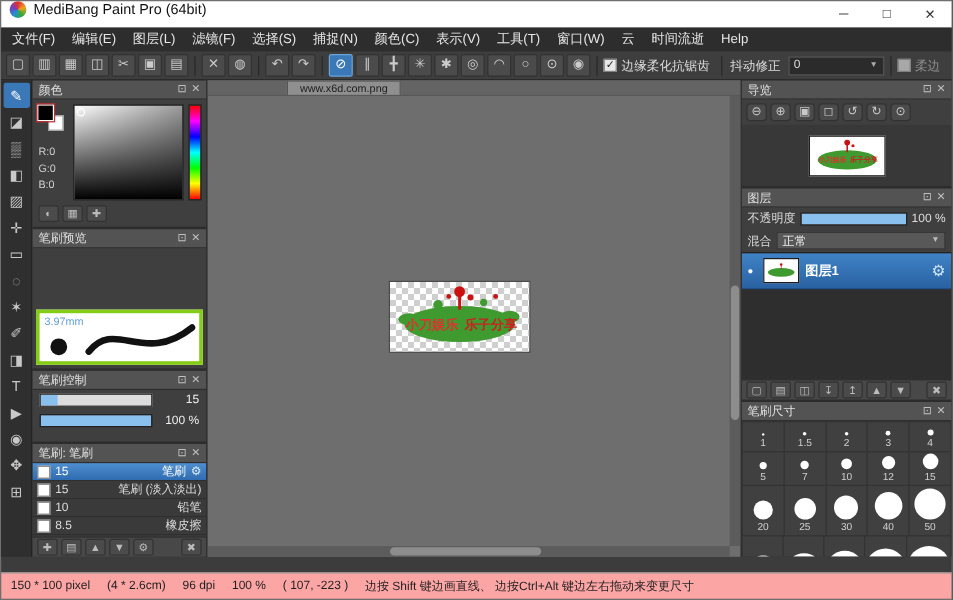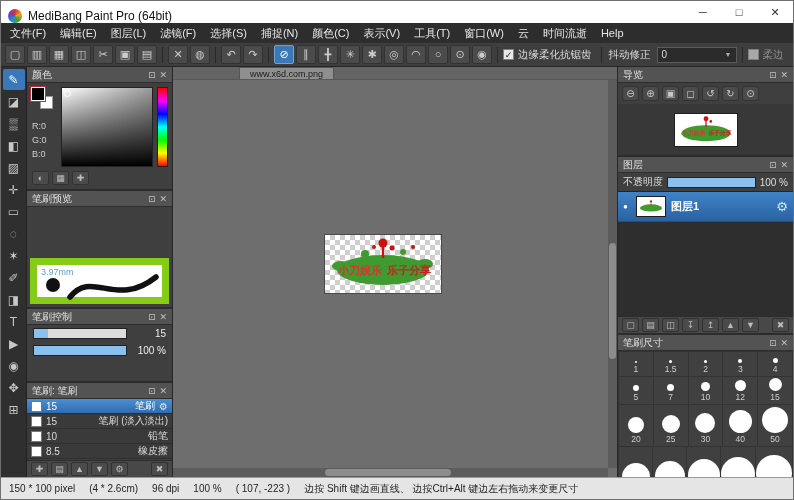--- a/index.html
+++ b/index.html
@@ -1,21 +1,21 @@
 <!DOCTYPE html>
 <html><head>
 <meta charset="utf-8">
 <style>
   * { margin:0; padding:0; box-sizing:border-box; }
   html,body { width:794px; height:500px; overflow:hidden; }
   body { font-family:"Liberation Sans","DejaVu Sans",sans-serif; background:#3c3c3c; }
   .app { width:794px; height:500px; display:flex; flex-direction:column; border:1px solid #6f6f6f; }
 
   
-  .titlebar { height:22px; background:#ffffff; display:flex; align-items:flex-end; font-size:12px; color:#111; flex:none; }
+  .titlebar { height:22px; background:#ffffff; display:flex; align-items:flex-start; font-size:12px; color:#111; flex:none; }
   .appicon { width:14px; height:14px; border-radius:50%; margin:0 6px 0 7px;
              background:conic-gradient(#e03030,#f0a020,#35a835,#2090d0,#7040c0,#e03030); }
   .win-btns { margin-left:auto; display:flex; height:100%; }
   .win-btn { width:36px; height:100%; display:flex; align-items:center; justify-content:center; font-size:11px; color:#333; }
 
   
   .menubar { height:20px; background:#2d2d2d; display:flex; align-items:center; padding-left:2px; flex:none; }
   .menu-item { font-size:11px; color:#e6e6e6; padding:0 7px; line-height:20px; white-space:nowrap; }
 
   
@@ -58,21 +58,21 @@
   .sv-square { flex:1; border:1px solid #222; position:relative;
                background:linear-gradient(to bottom, rgba(0,0,0,0), #000), linear-gradient(to right, #fff, #9a9a9a); }
   .sv-marker { position:absolute; top:2px; left:2px; width:7px; height:7px; border:1px solid #fff; border-radius:50%; }
   .hue-bar { width:11px; border:1px solid #222; flex:none;
              background:linear-gradient(to bottom,#f00,#f0f,#00f,#0ff,#0f0,#ff0,#f00); }
   .color-footer { display:flex; gap:3px; padding:0 5px 4px; }
   .mini-btn { width:17px; height:14px; background:#4b4b4b; border:1px solid #323232; border-radius:2px; color:#bcbcbc;
               font-size:9px; display:flex; align-items:center; justify-content:center; flex:none; }
 
   
-  .preview-body { height:46px; margin:3px; background:#fff; border:7px solid #84cc16; position:relative; flex:none; }
+  .preview-body { height:46px; margin:3px; background:#fff; border:3px solid #84cc16; position:relative; flex:none; }
   .preview-size { position:absolute; top:2px; left:4px; font-size:9px; color:#5f9fd8; }
   .preview-dot { position:absolute; left:9px; bottom:5px; width:14px; height:14px; border-radius:50%; background:#111; }
   .preview-stroke { position:absolute; right:2px; top:2px; }
 
   
   .ctrl-row { display:flex; align-items:center; gap:5px; padding:3px 6px; flex:none; }
   .slider { flex:1; height:11px; background:#dcdcdc; border:1px solid #222; position:relative; overflow:hidden; }
   .slider-fill { height:100%; background:#8ac0ee; }
   .ctrl-val { width:34px; text-align:right; font-size:10px; color:#eee; flex:none; }
 
@@ -129,22 +129,22 @@
 
   
   .bs-grid { flex:1; background:#333; padding:1px; display:flex; flex-direction:column; gap:1px; overflow:hidden; }
   .bs-row { display:flex; gap:1px; flex:none; }
   .bs-row.r1 { height:24px; } .bs-row.r2 { height:27px; } .bs-row.r3 { height:41px; } .bs-row.r4 { height:48px; }
   .bs-cell { flex:1; background:#404040; display:flex; flex-direction:column; align-items:center; justify-content:flex-end; padding-bottom:2px; }
   .bs-dot { background:#fff; border-radius:50%; flex:none; margin-bottom:2px; }
   .bs-label { font-size:8.5px; color:#cfcfcf; line-height:9px; }
 
   
-  .statusbar { height:22px; flex:none; background:#e5e5e5; border-top:1px solid #9a9a9a; display:flex; align-items:center;
-               gap:14px; padding:0 8px; font-size:10px; color:#1f1f1f; white-space:nowrap; overflow:hidden; }
+  .statusbar { height:22px; flex:none; background:#fca5a5; border-top:1px solid #9a9a9a; display:flex; align-items:center;
+               gap:14px; padding:0 8px; font-size:10px; color:#1f1f1f; white-space:nowrap; overflow:hidden;margin-top:13px; }
 </style>
 </head>
 <body>
 
 <div class="app">
 
   <div class="titlebar">
     <div class="appicon"></div>
     <span>MediBang Paint Pro (64bit)</span>
     <div class="win-btns">
@@ -413,20 +413,27 @@
             <span>✕</span>
           </span>
         </div>
         <div class="lyr-row">
           <span class="lyr-label">不透明度</span>
           <div class="slider">
               <div class="slider-fill" style="width:100%;"></div>
             </div>
           <span class="lyr-label">100 %</span>
         </div>
+        <div class="lyr-row">
+          <span class="lyr-label">混合</span>
+          <div class="lyr-select">
+            <span>正常</span>
+            <span style="font-size:7px;color:#bbb;">▼</span>
+          </div>
+        </div>
         <div class="layer-list">
           <div class="layer-item">
             <span class="layer-eye">●</span>
             <div class="layer-thumb">
               <svg viewBox="0 0 116 58">
                 <ellipse cx="58" cy="35" rx="46" ry="15" fill="#3f9a2f"></ellipse>
                 <circle cx="58" cy="8" r="4.5" fill="#cc1111"></circle>
                 <rect x="56.8" y="8" width="2.4" height="15" fill="#cc1111"></rect>
               </svg>
             </div>

